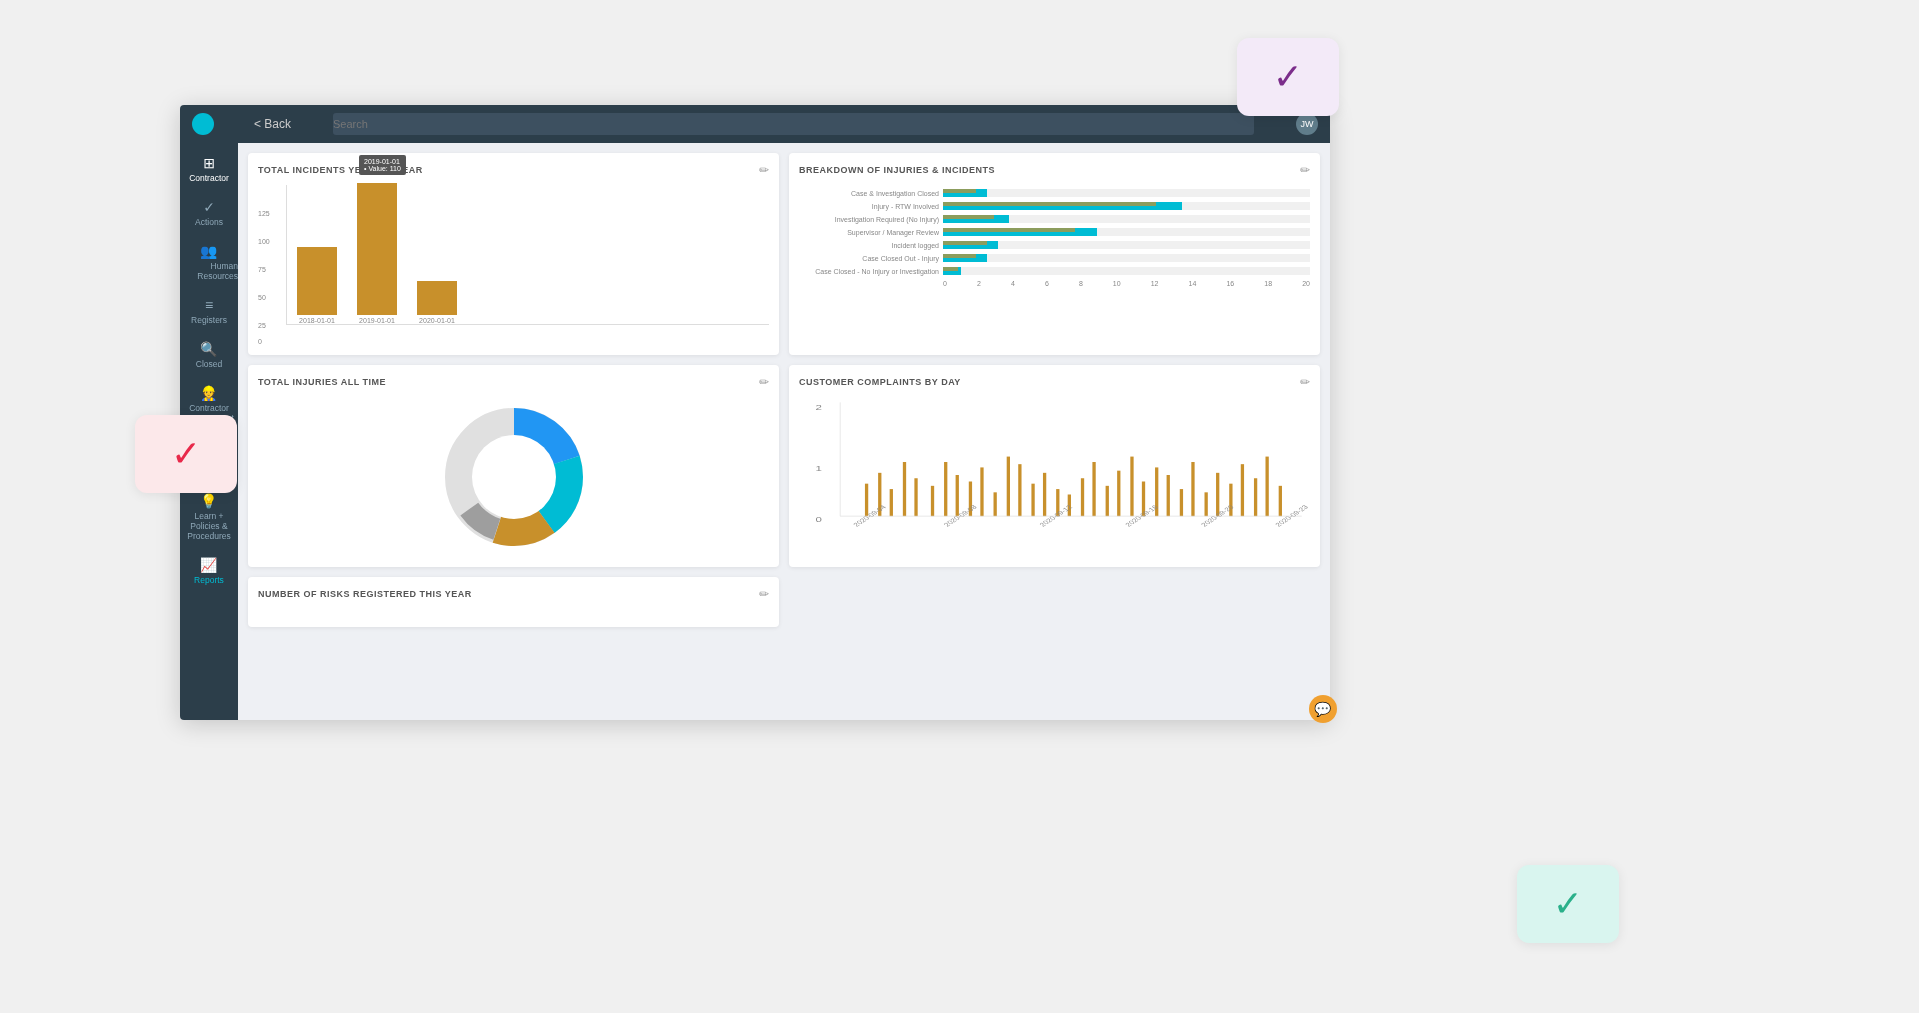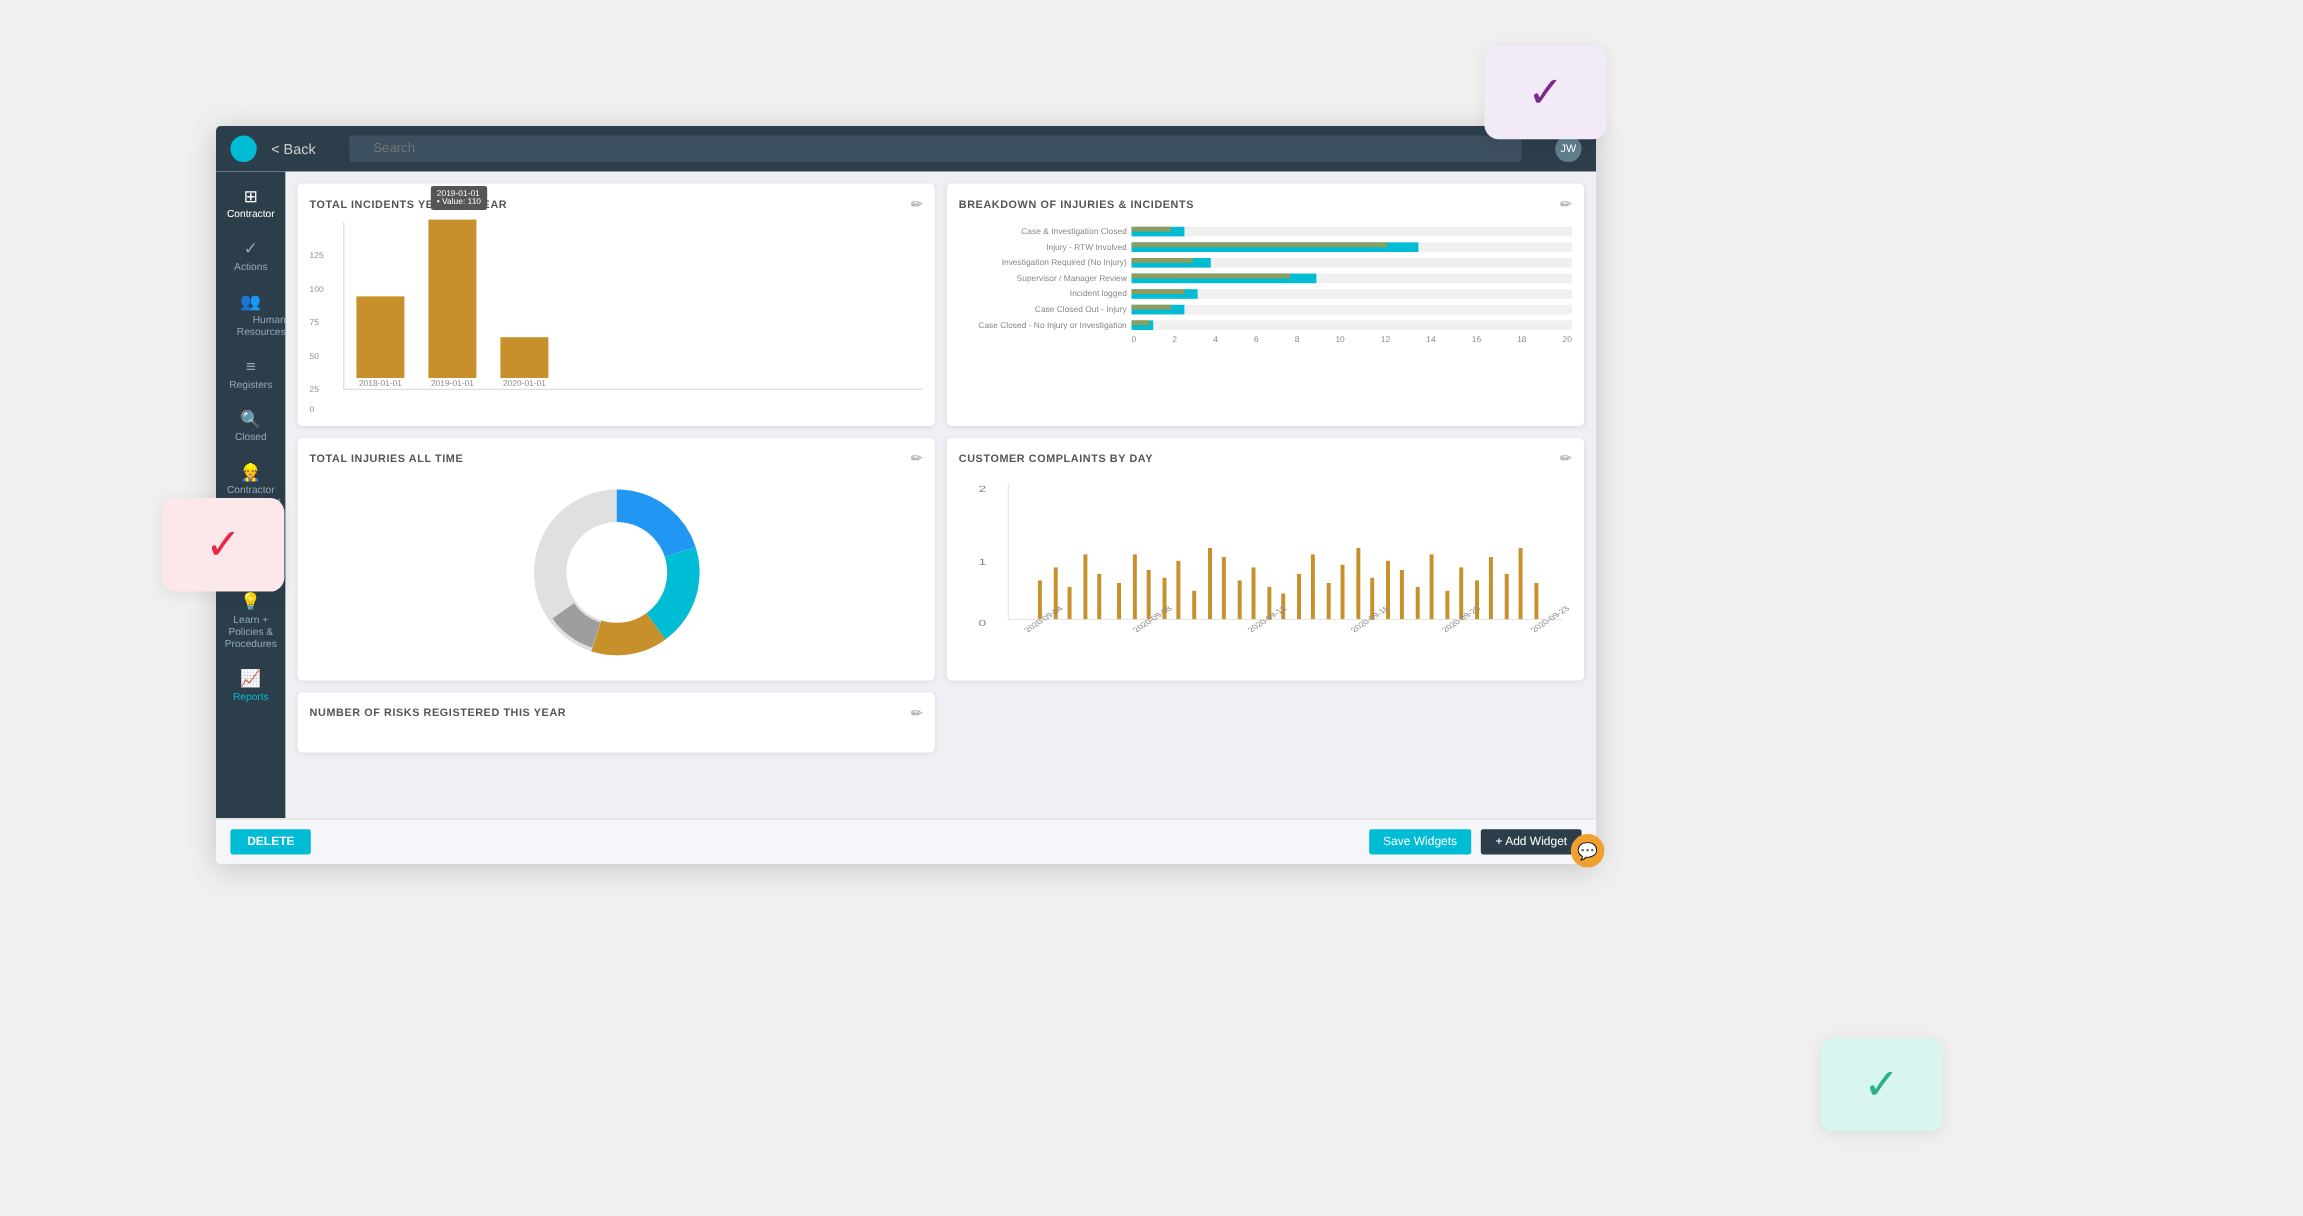--- a/index.html
+++ b/index.html
@@ -68,27 +68,28 @@
       flex-shrink: 0;
     }
     .top-bar .logo-circle {
       width: 22px; height: 22px;
       background: #00bcd4;
       border-radius: 50%;
     }
     .top-bar .back-btn {
       color: #ccc; font-size: 12px; display: flex; align-items: center; gap: 4px;
       cursor: pointer;
+      margin-left: 28px;
     }
     .top-bar .search-bar {
-      flex: 1; margin: 0 16px;
+      flex: 1; margin: 0 30px;
       background: #3d5060;
       border-radius: 3px;
       height: 22px;
-      display: flex; align-items: center; padding: 0 20px;
+      display: flex; align-items: center; padding: 0 0;
     }
     .top-bar .search-bar input {
       background: transparent; border: none; outline: none; color: #aaa; font-size: 11px; width: 100%;
     }
     .top-bar .user-avatar {
       width: 22px; height: 22px; background: #607d8b; border-radius: 50%;
       display: flex; align-items: center; justify-content: center;
       color: #fff; font-size: 9px;
     }
 
@@ -515,23 +516,16 @@
             <span class="widget-title">NUMBER OF RISKS REGISTERED THIS YEAR</span>
             <span class="widget-edit">✏</span>
           </div>
         </div>
 
       </div>
     </div>
 
   </div>
 
-  <div class="bottom-bar">
-    <button class="btn-delete">DELETE</button>
-    <div class="bottom-right">
-      <button class="btn-save">Save Widgets</button>
-      <button class="btn-add">+ Add Widget</button>
-    </div>
-  </div>
 
 </div>
 
 <div style="position:absolute; bottom: 290px; right: 582px; width:28px; height:28px; background:#f0a030; border-radius:50%; display:flex; align-items:center; justify-content:center; color:#fff; font-size:14px; z-index:200;">💬</div>
 
 </body></html>

